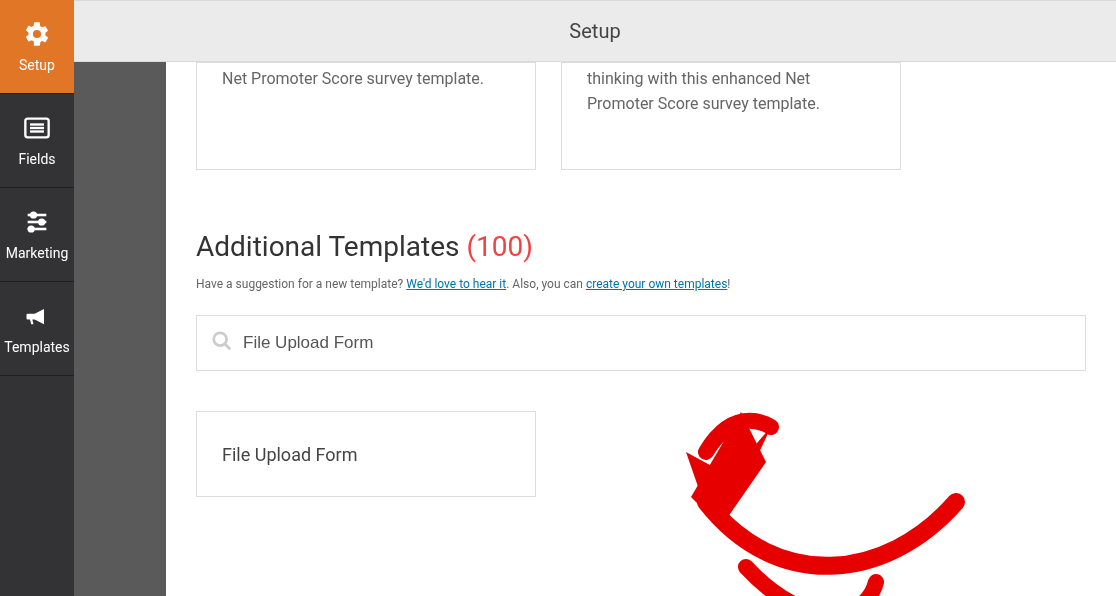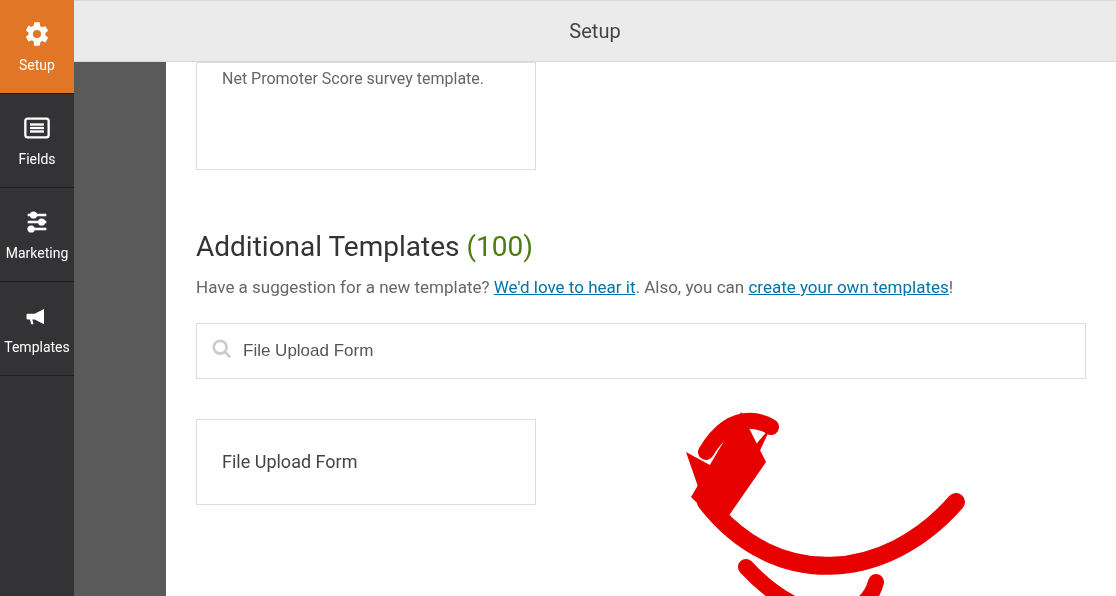--- a/index.html
+++ b/index.html
@@ -83,25 +83,25 @@
       line-height: 1.55;
       color: #666;
     }
     .section-title {
       margin-top: 60px;
       font-size: 28px;
       font-weight: 400;
       color: #333;
     }
     .section-title .count {
-      color: #4d7c0f;
+      color: #ef4444;
     }
     .suggestion-line {
       margin-top: 12px;
-      font-size: 17px;
+      font-size: 12px;
       color: #666;
       line-height: 1.5;
     }
     .suggestion-line a {
       color: #0073aa;
       text-decoration: underline;
     }
     .search-wrap {
       margin-top: 22px;
       border: 1px solid #ddd;
@@ -191,20 +191,23 @@
   <div class="main-area">
     <div class="header-bar">
       <span>Setup</span>
     </div>
     <div class="content-wrap">
       <div class="panel">
 
         <div class="template-cards">
           <div class="template-card">
             <span>Net Promoter Score survey template.</span>
+          </div>
+          <div class="template-card">
+            <span>thinking with this enhanced Net Promoter Score survey template.</span>
           </div>
         </div>
 
         <h2 class="section-title">
           <span>Additional Templates</span>
           <span class="count">(100)</span>
         </h2>
 
         <p class="suggestion-line">
           <span>Have a suggestion for a new template? </span><a href="#">We'd love to hear it</a><span>. Also, you can </span><a href="#">create your own templates</a><span>!</span>

